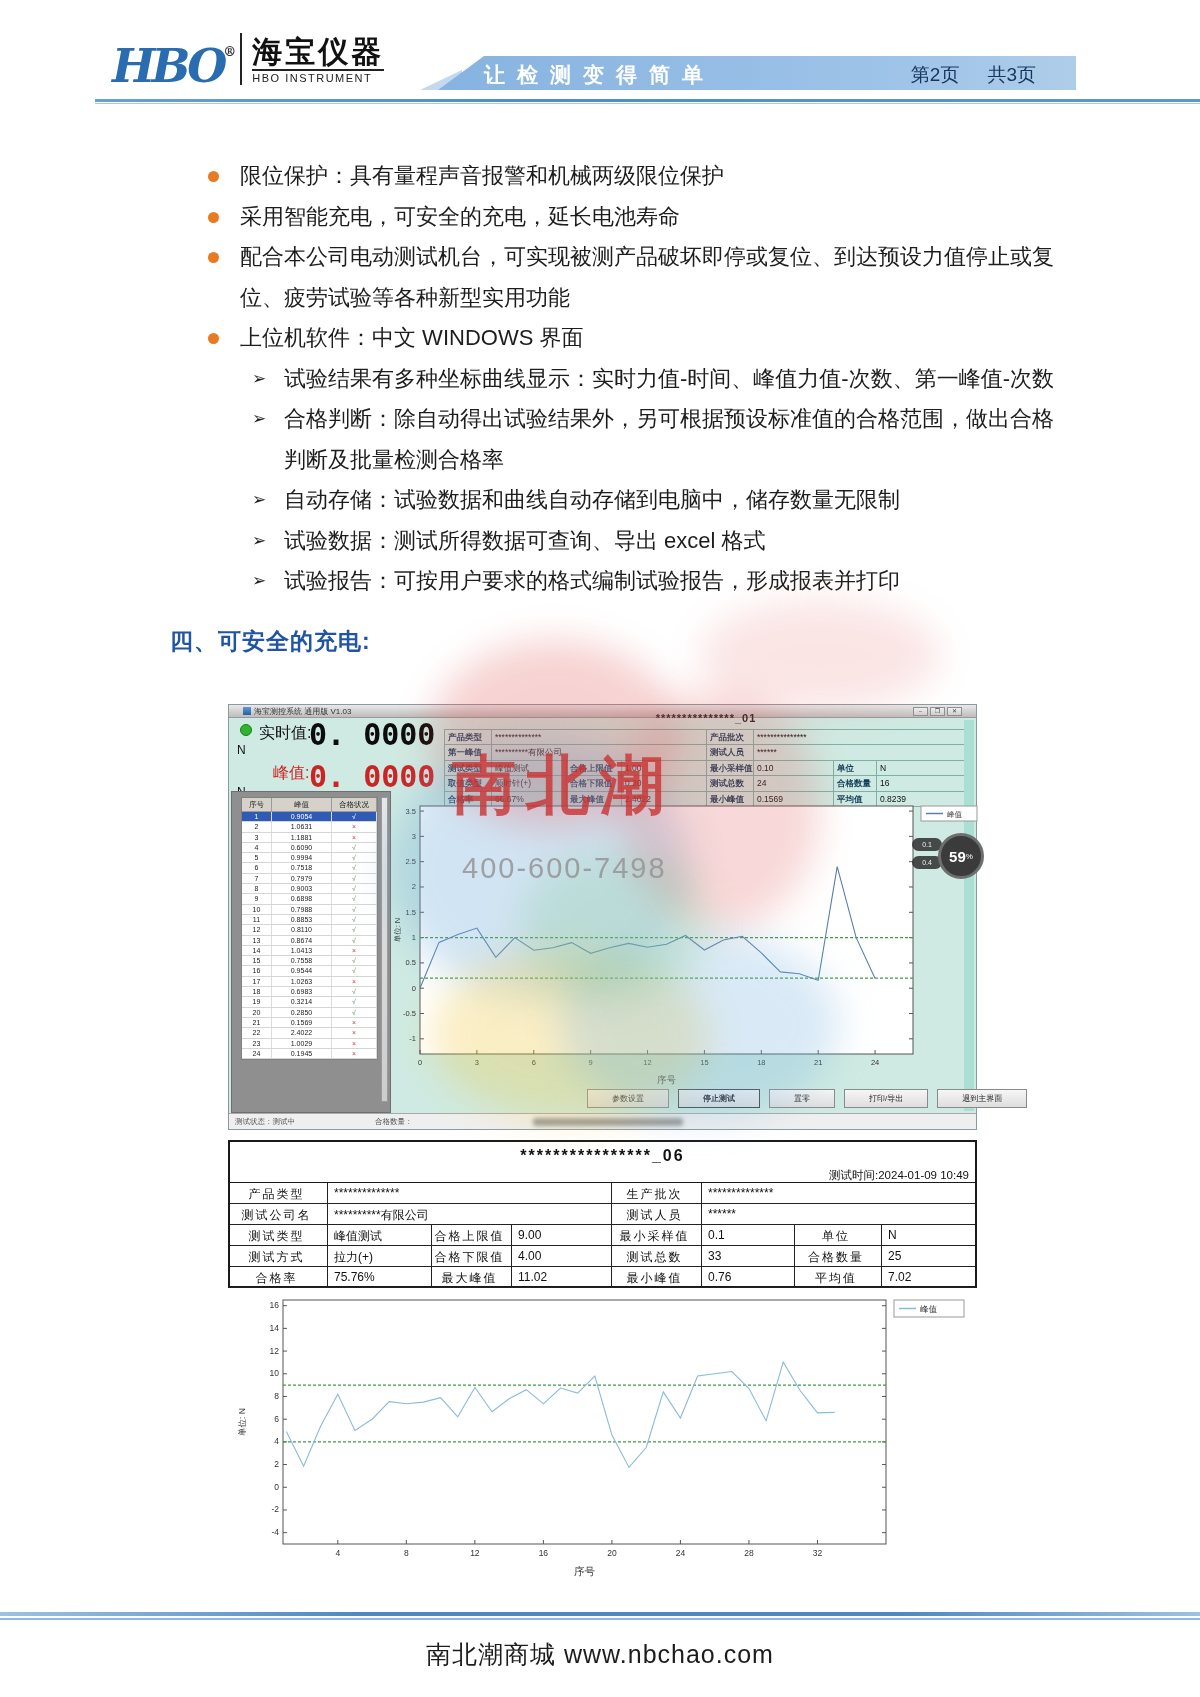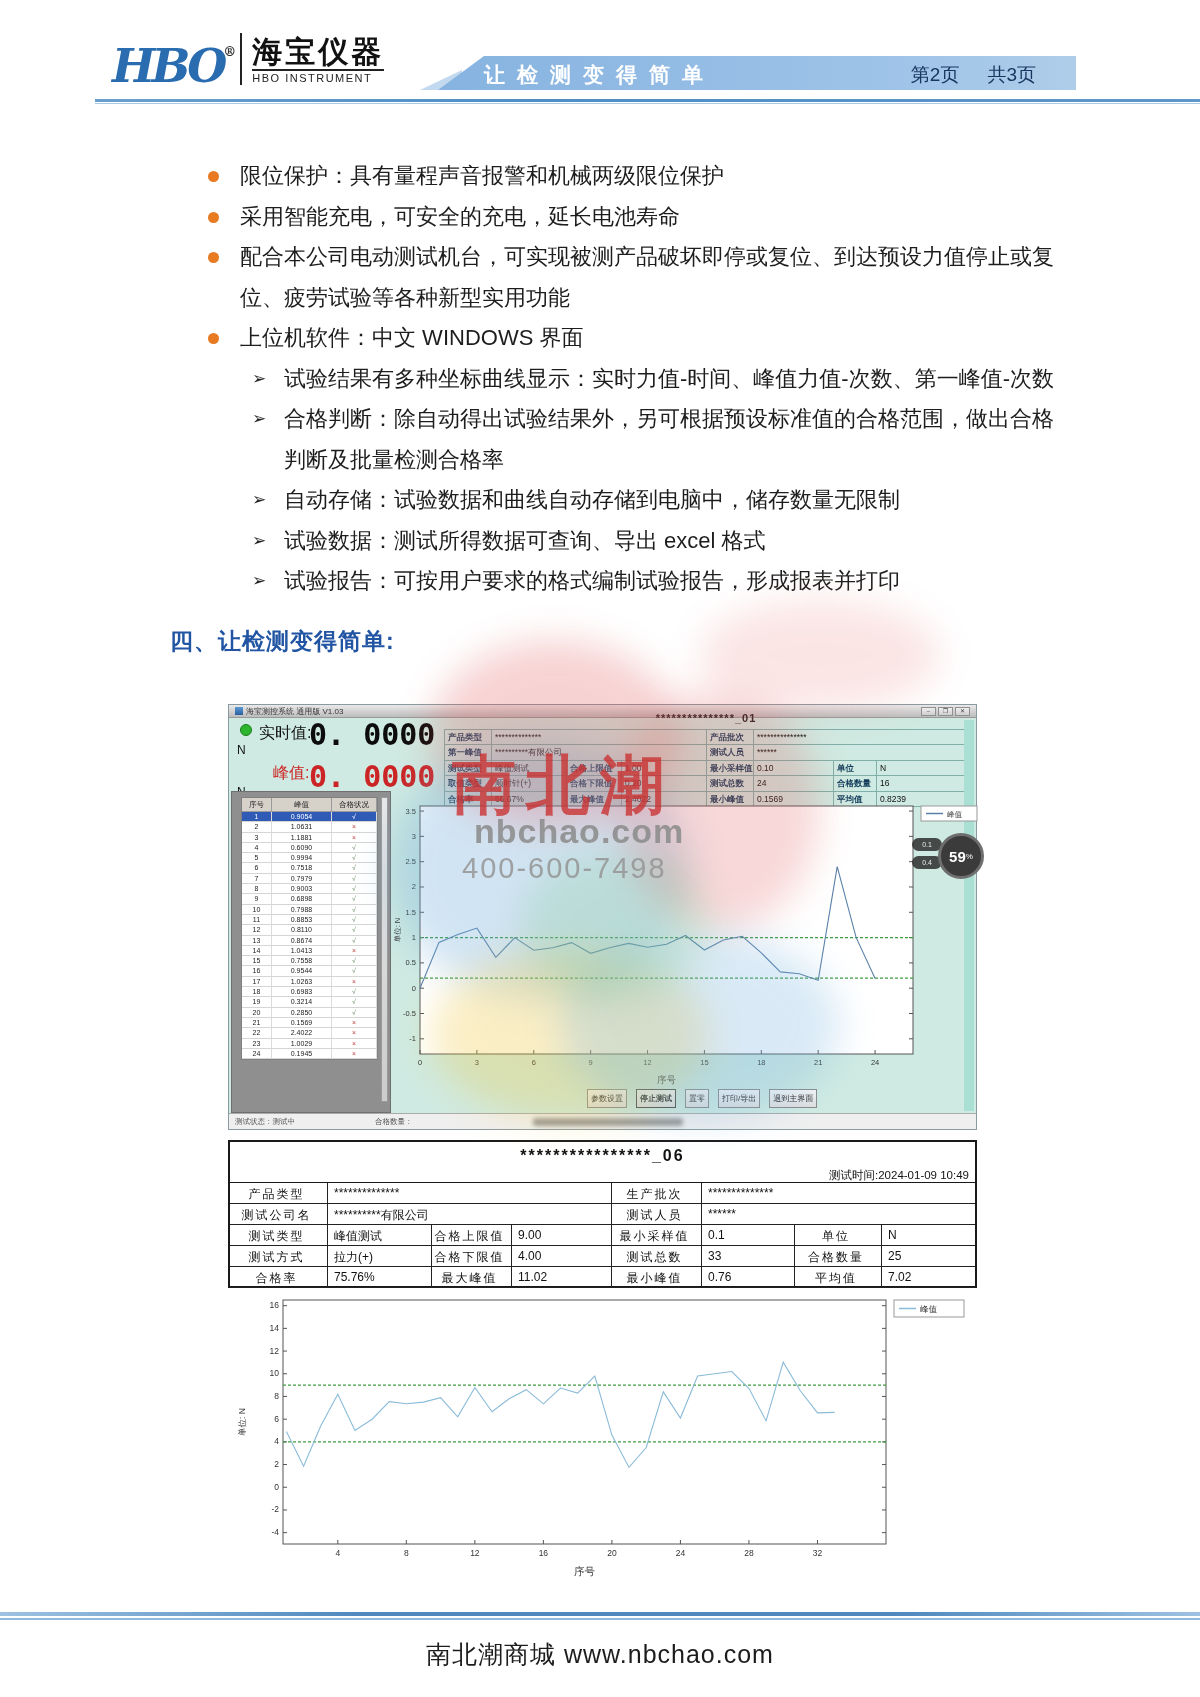--- a/index.html
+++ b/index.html
@@ -38,21 +38,21 @@
 
   
   .splash { position:absolute; pointer-events:none; z-index:40; border-radius:50%; filter:blur(18px); }
   .wm-text { position:absolute; pointer-events:none; z-index:41; }
   .wm-brand { left:452px; top:742px; font-size:64px; font-weight:bold; color:rgba(201,47,47,.78); letter-spacing:10px; }
   .wm-site { left:474px; top:812px; font-size:34px; font-weight:bold; color:rgba(138,138,138,.85); letter-spacing:1px; }
   .wm-phone { left:462px; top:852px; font-size:29px; color:rgba(150,150,150,.88); letter-spacing:2px; }
 
   
   .sw { position:absolute; left:228px; top:704px; width:749px; height:426px; border:1px solid #8a9aa2; background:#cfeae2; z-index:10; }
-  .sw-titlebar { height:13px; background:linear-gradient(#e9e9e9,#bdbdbd); display:flex; align-items:center; padding:0 6px; border-bottom:1px solid #9a9a9a; }
+  .sw-titlebar { height:13px; background:linear-gradient(#e9e9e9,#bdbdbd); display:flex; align-items:center; padding:0 14px; border-bottom:1px solid #9a9a9a; }
   .sw-title { font-size:8px; color:#333; margin-left:3px; flex:1; }
   .sw-ico { width:8px; height:8px; background:linear-gradient(#5b9bd5,#2a5f9e); }
   .sw-ctl { width:15px; height:9px; background:linear-gradient(#efefef,#cfcfcf); border:1px solid #909090; font-size:6px; line-height:7px; text-align:center; color:#444; margin-left:2px; }
   .sw-strip { position:absolute; right:2px; top:15px; bottom:18px; width:10px; background:#aadfd4; }
 
   .val-label { position:absolute; font-size:16px; color:#111; }
   .val-big { position:absolute; font-family:"DejaVu Sans Mono", monospace; font-weight:bold; font-size:30px; color:#0c0c0c; }
   .red { color:#cc2424 !important; }
   .first-peak { position:absolute; left:26px; top:96px; font-size:15px; font-weight:bold; color:#111; }
 
@@ -74,21 +74,21 @@
   .dt-row.sel .dt-c { color:#fff !important; }
   .dt-c { font-size:7px; line-height:10px; text-align:center; border-right:1px solid #dcdcdc; color:#222; overflow:hidden; }
   .dt-c0{width:30px}.dt-c1{width:60px}.dt-c2{flex:1}
   .ok{color:#6d8f6d !important}.bad{color:#c24040 !important}
   .dt-scroll { position:absolute; right:2px; top:5px; width:7px; height:305px; background:linear-gradient(#e8e8e8,#cccccc); border:1px solid #9a9a9a; }
 
   .chart1-svg { position:absolute; left:160px; top:88px; z-index:11; }
   .chart text { fill:#333; }
 
   .btn-row { position:absolute; left:358px; top:384px; display:flex; gap:9px; z-index:12; }
-  .win-btn { font-size:8px; color:#222; padding:3px 3px; background:linear-gradient(#f6f6f6,#dedede); border:1px solid #8a8a8a; white-space:nowrap; cursor:default;text-align:right; }
+  .win-btn { font-size:8px; color:#222; padding:3px 24px; background:linear-gradient(#f6f6f6,#dedede); border:1px solid #8a8a8a; white-space:nowrap; cursor:default;text-align:right; }
   .win-btn.primary { border:1px solid #444; font-weight:bold; }
   .sw-status { position:absolute; left:0; right:0; bottom:0; height:16px; background:#efefef; border-top:1px solid #aaa; display:flex; align-items:center; font-size:7.5px; color:#555; }
   .sw-status .s1 { margin-left:6px; }
   .smudge { margin-left:120px; width:150px; height:8px; background:#9b9b9b; filter:blur(2px); border-radius:3px; }
   .sw-status .dev { margin-left:80px; }
 
   
   .badge { position:absolute; left:912px; top:830px; z-index:45; width:72px; height:56px; }
   .badge-pill { position:absolute; left:0; width:30px; height:13px; border-radius:7px; background:rgba(45,45,45,.85); color:#eee; font-size:7px; line-height:13px; text-align:center; }
   .badge-circle { position:absolute; left:26px; top:3px; width:46px; height:46px; border-radius:50%; background:#3b3b3b; border:3px solid #6e6e6e; color:#fff; font-size:15px; font-weight:bold; display:flex; align-items:center; justify-content:center; }
@@ -139,21 +139,21 @@
     <li class="lvl1"><span class="dot"></span><span>采用智能充电，可安全的充电，延长电池寿命</span></li>
     <li class="lvl1"><span class="dot"></span><span>配合本公司电动测试机台，可实现被测产品破坏即停或复位、到达预设力值停止或复位、疲劳试验等各种新型实用功能</span></li>
     <li class="lvl1"><span class="dot"></span><span>上位机软件：中文 WINDOWS 界面</span></li>
     <li class="lvl2"><span class="arrow">➢</span><span>试验结果有多种坐标曲线显示：实时力值-时间、峰值力值-次数、第一峰值-次数</span></li>
     <li class="lvl2"><span class="arrow">➢</span><span>合格判断：除自动得出试验结果外，另可根据预设标准值的合格范围，做出合格判断及批量检测合格率</span></li>
     <li class="lvl2"><span class="arrow">➢</span><span>自动存储：试验数据和曲线自动存储到电脑中，储存数量无限制</span></li>
     <li class="lvl2"><span class="arrow">➢</span><span>试验数据：测试所得数据可查询、导出 excel 格式</span></li>
     <li class="lvl2"><span class="arrow">➢</span><span>试验报告：可按用户要求的格式编制试验报告，形成报表并打印</span></li>
   </ul>
 
-  <div class="section-title">四、让检测变得简单:</div>
+  <div class="section-title">四、可安全的充电:</div>
 
   <div class="sw">
     <div class="sw-titlebar">
       <span class="sw-ico"></span>
       <span class="sw-title">海宝测控系统 通用版 V1.03</span>
       <span class="sw-ctl">–</span>
       <span class="sw-ctl">❐</span>
       <span class="sw-ctl">✕</span>
     </div>
 
@@ -431,21 +431,20 @@
   </div>
 
   <div class="splash" style="left:390px; top:740px; width:300px; height:260px; background:#6aa8d8; opacity:.30;"></div>
   <div class="splash" style="left:430px; top:640px; width:250px; height:190px; background:#e05050; opacity:.25;"></div>
   <div class="splash" style="left:620px; top:690px; width:200px; height:240px; background:#e05050; opacity:.22;"></div>
   <div class="splash" style="left:430px; top:950px; width:280px; height:170px; background:#f0c840; opacity:.30;"></div>
   <div class="splash" style="left:560px; top:930px; width:280px; height:190px; background:#78b4e0; opacity:.28;"></div>
   <div class="splash" style="left:520px; top:850px; width:190px; height:150px; background:#70c080; opacity:.22;"></div>
   <div class="splash" style="left:700px; top:600px; width:240px; height:110px; background:#e87070; opacity:.18;"></div>
   <div class="wm-text wm-brand">南北潮</div>
-  <div class="wm-text wm-site">nbchao.com</div>
   <div class="wm-text wm-phone">400-600-7498</div>
 
   <div class="report">
     <div class="rp-title">****************_06</div>
     <div class="rp-time">测试时间:2024-01-09 10:49</div>
     <div class="rp-tb">
       <div class="rp-row">
         <div class="rp-c rp-lab r1">产品类型</div>
         <div class="rp-c r2">**************</div>
         <div class="rp-c rp-lab r3">生产批次</div>

